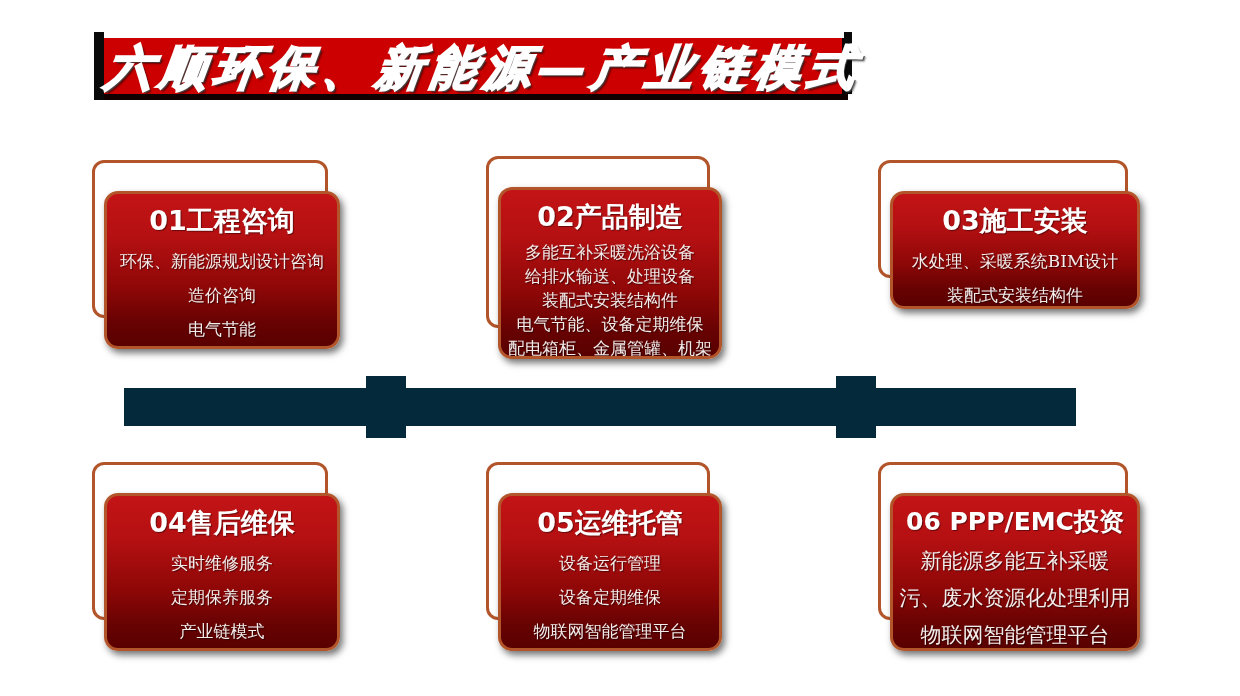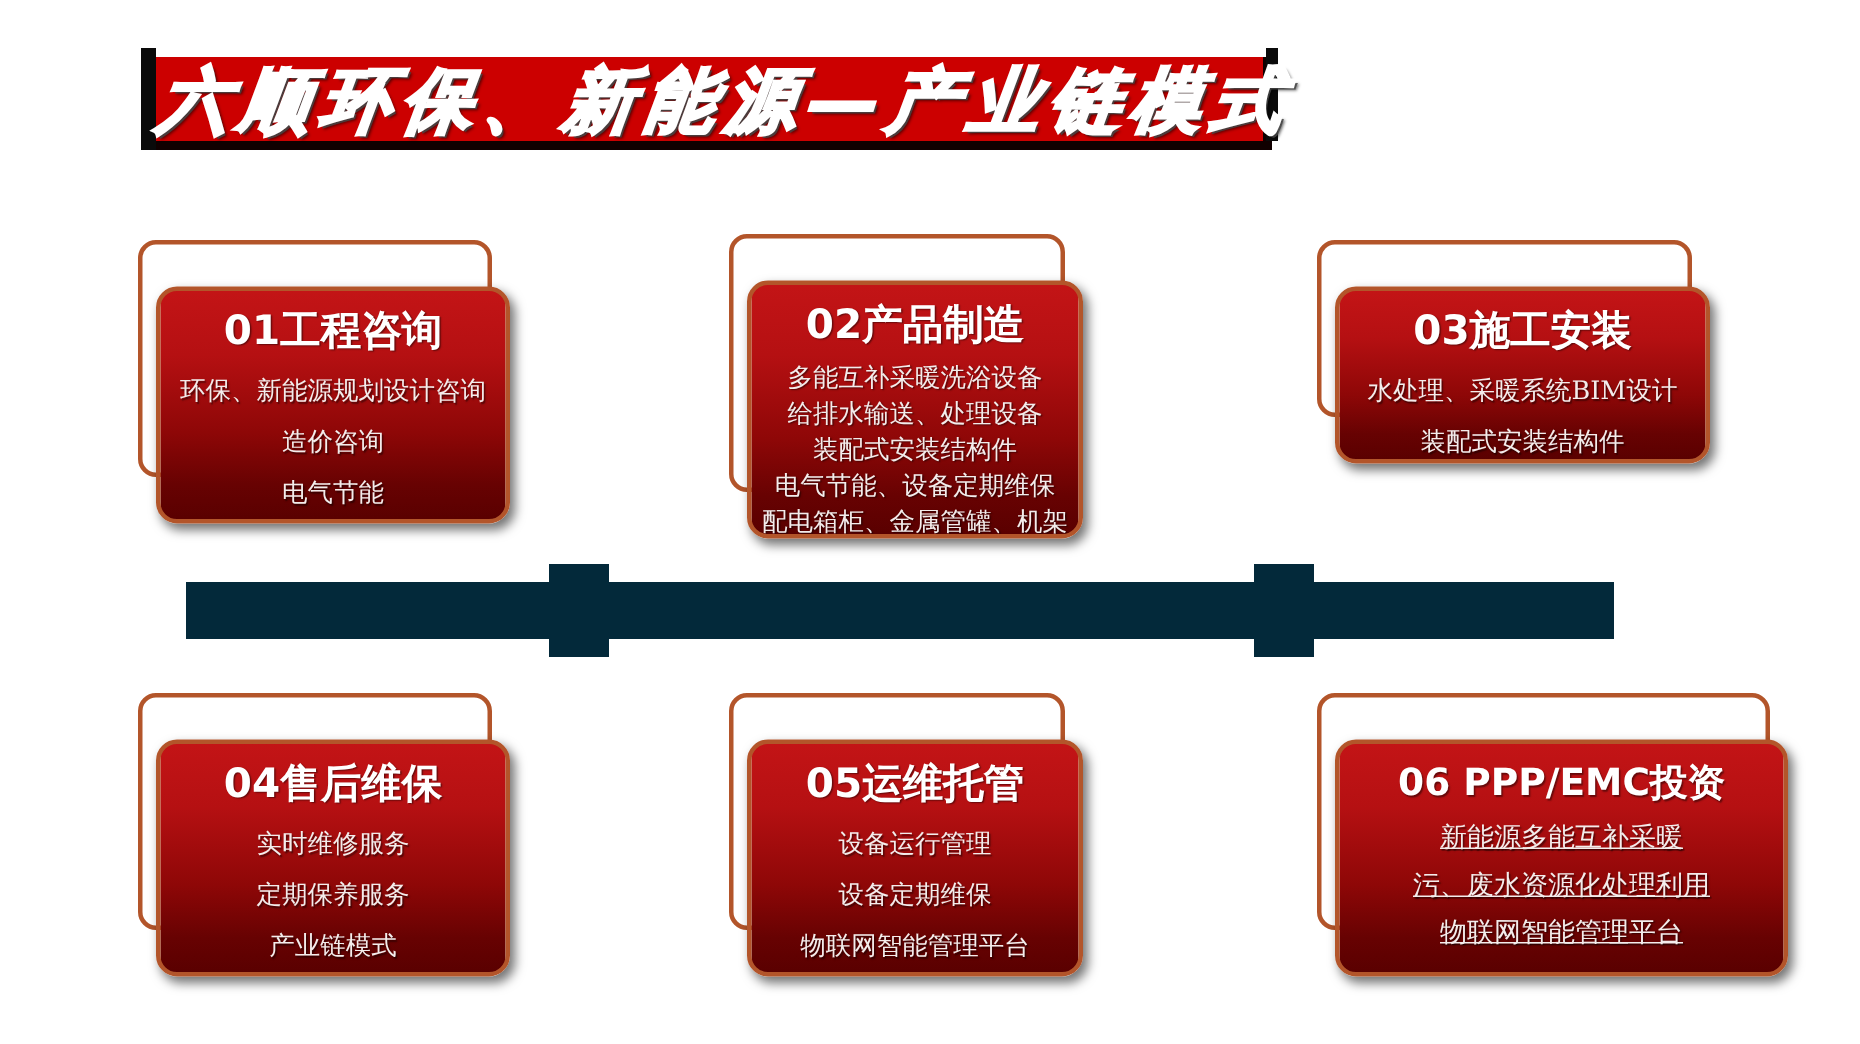--- a/index.html
+++ b/index.html
@@ -172,26 +172,26 @@
   .sparse .card-line { line-height: 2.0; }
   .dense  .card-line { line-height: 1.42; }
   .medium .card-line { line-height: 1.75; }
 
   
   #card-01 { left: 104px; top: 172px; width: 236px; height: 158px; }
   #card-02 { left: 498px; top: 168px; width: 224px; height: 172px; }
   #card-03 { left: 890px; top: 172px; width: 250px; height: 118px; }
   #card-04 { left: 104px; top: 474px; width: 236px; height: 158px; }
   #card-05 { left: 498px; top: 474px; width: 224px; height: 158px; }
-  #card-06 { left: 890px; top: 474px; width: 302px; height: 158px; }
+  #card-06 { left: 890px; top: 474px; width: 250px; height: 158px; }
 
   #card-02 .card-title { font-size: 27px; }
   #card-02 .card-line  { font-size: 17px; }
   #card-06 .card-title { font-size: 25px; }
-  #card-06 .card-line  { font-size: 18px; text-decoration: underline; }
+  #card-06 .card-line  { font-size: 21px; }
 </style>
 </head>
 <body>
 
 <div id="stage">
 
   <div class="title-banner"></div>
   <div class="title-text">六顺环保、新能源—产业链模式</div>
 
   <div class="connector conn-up-1"></div>

